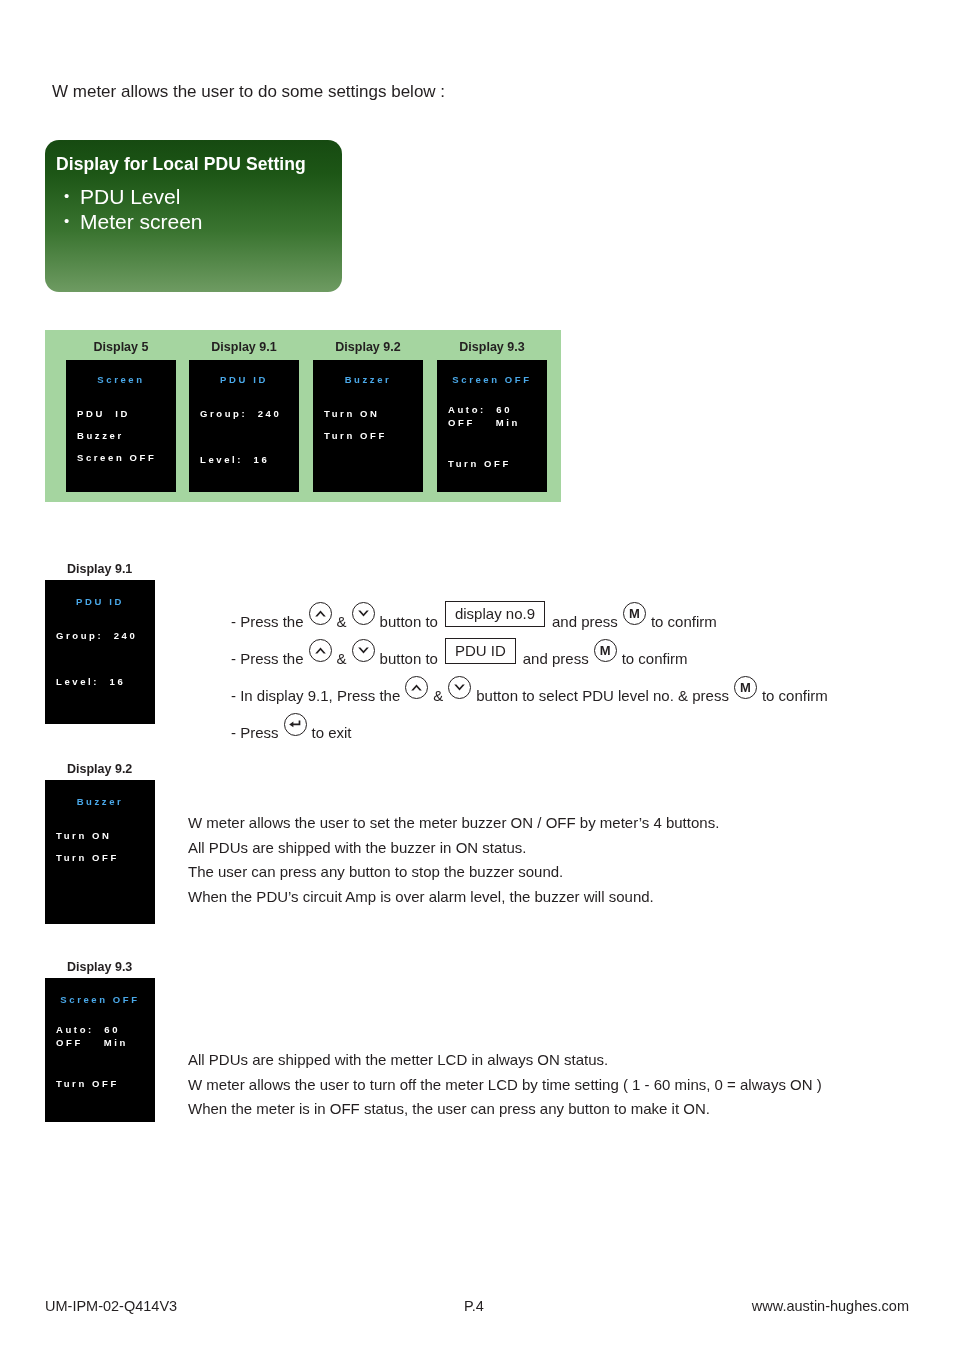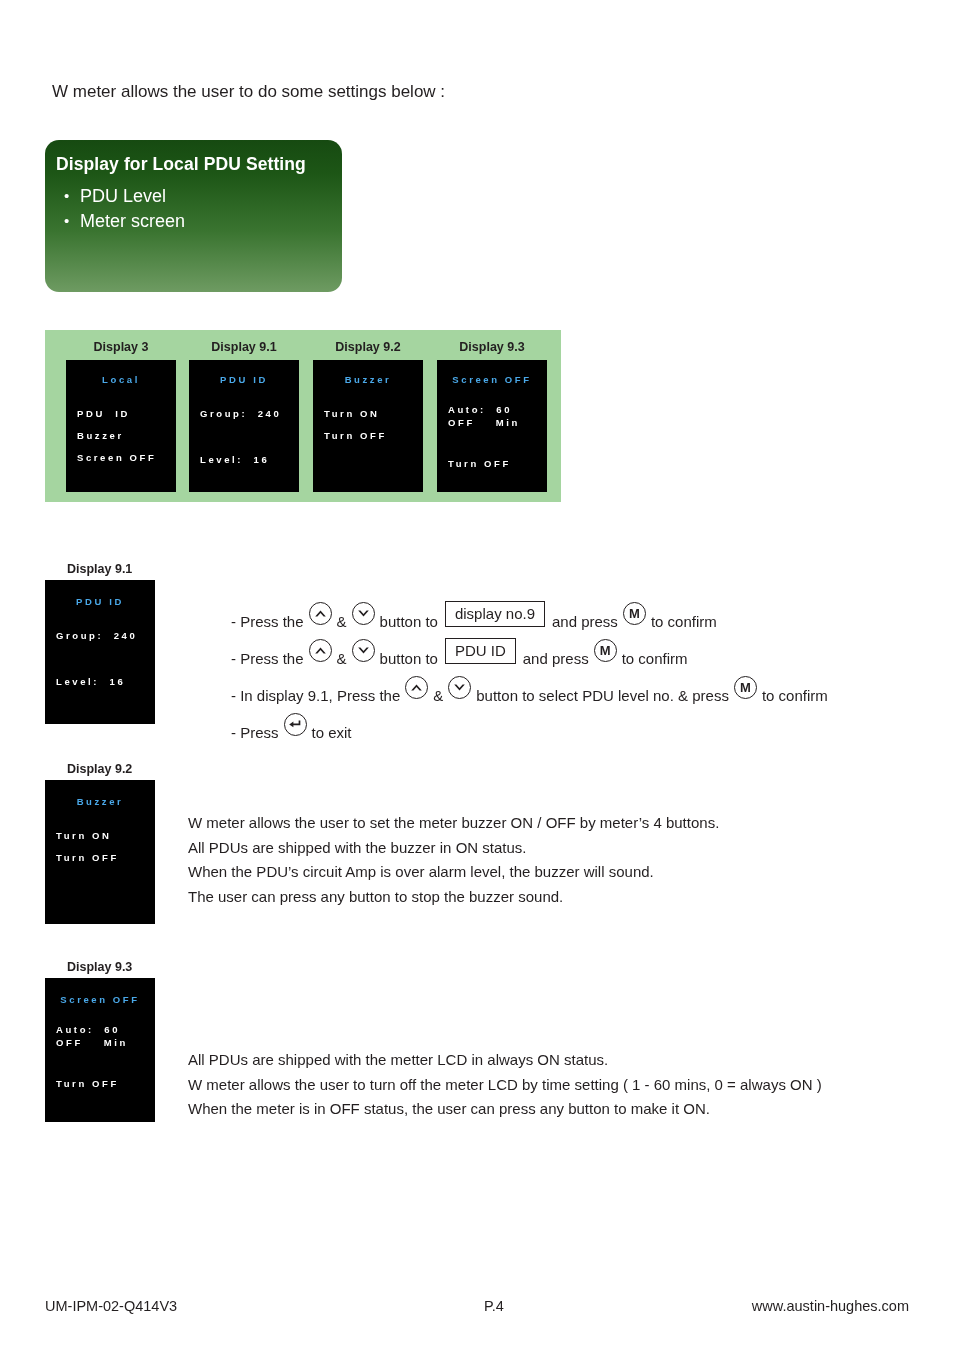--- a/index.html
+++ b/index.html
@@ -43,21 +43,21 @@
     font-weight: bold;
     color: #ffffff;
     letter-spacing: 0.1px;
   }
   .callout-list {
     margin: 9px 0 0 0;
     padding: 0;
     list-style: none;
   }
   .callout-list li {
-    font-size: 18px;
+    font-size: 21px;
     color: #ffffff;
     line-height: 25px;
     padding-left: 24px;
     position: relative;
   }
   .callout-list li::before {
     content: "\2022";
     position: absolute;
     left: 8px;
     top: -1px;
@@ -210,42 +210,42 @@
   .footer {
     position: absolute;
     left: 0;
     top: 1298px;
     width: 954px;
     height: 22px;
     font-size: 14.5px;
     color: #231f20;
   }
   .footer .f-left  { position: absolute; left: 45px; }
-  .footer .f-mid   { position: absolute; left: 484px; }
+  .footer .f-mid   { position: absolute; left: 464px; }
   .footer .f-right { position: absolute; right: 45px; }
 </style>
 </head>
 <body>
 
 <div class="intro">W meter allows the user to do some settings below :</div>
 
 <div class="callout">
   <div class="callout-title">Display for Local PDU Setting</div>
   <ul class="callout-list">
     <li>PDU Level</li>
     <li>Meter screen</li>
   </ul>
 </div>
 
 <div class="strip">
 
   <div class="strip-col c0">
-    <div class="strip-label">Display 3</div>
+    <div class="strip-label">Display 5</div>
     <div class="lcd">
-      <div class="lcd-title">Local</div>
+      <div class="lcd-title">Screen</div>
       <div class="lcd-body">
         <div class="lcd-line">PDU  ID</div>
         <div class="lcd-line">Buzzer</div>
         <div class="lcd-line">Screen OFF</div>
       </div>
     </div>
   </div>
 
   <div class="strip-col c1">
     <div class="strip-label">Display 9.1</div>
@@ -374,22 +374,22 @@
     <div class="lcd-body">
       <div class="lcd-line">Turn ON</div>
       <div class="lcd-line">Turn OFF</div>
     </div>
   </div>
 </div>
 
 <div class="para" id="para92">
   <div>W meter allows the user to set the meter buzzer ON / OFF by meter’s 4 buttons.</div>
   <div>All PDUs are shipped with the buzzer in ON status.</div>
+  <div>The user can press any button to stop the buzzer sound.</div>
   <div>When the PDU’s circuit Amp is over alarm level, the buzzer will sound.</div>
-  <div>The user can press any button to stop the buzzer sound.</div>
 </div>
 
 <div class="section" id="sec93">
   <div class="section-label">Display 9.3</div>
   <div class="lcd">
     <div class="lcd-title">Screen OFF</div>
     <div class="lcd-body">
       <div class="lcd-line tight">Auto:  60</div>
       <div class="lcd-line tight">OFF    Min</div>
       <div class="lcd-line gap-top">Turn OFF</div>

